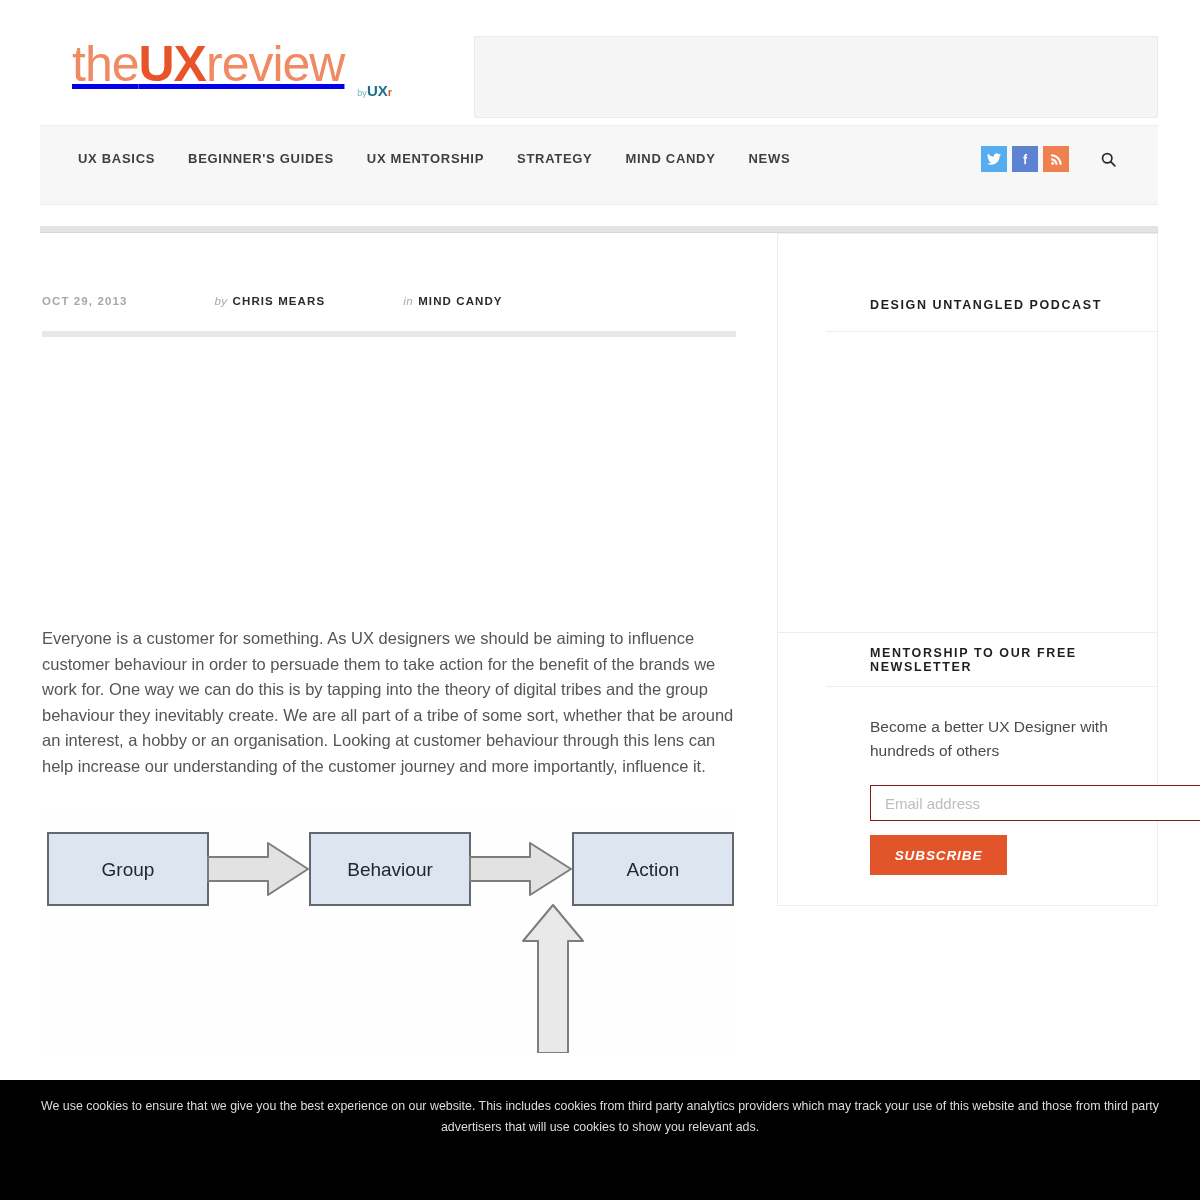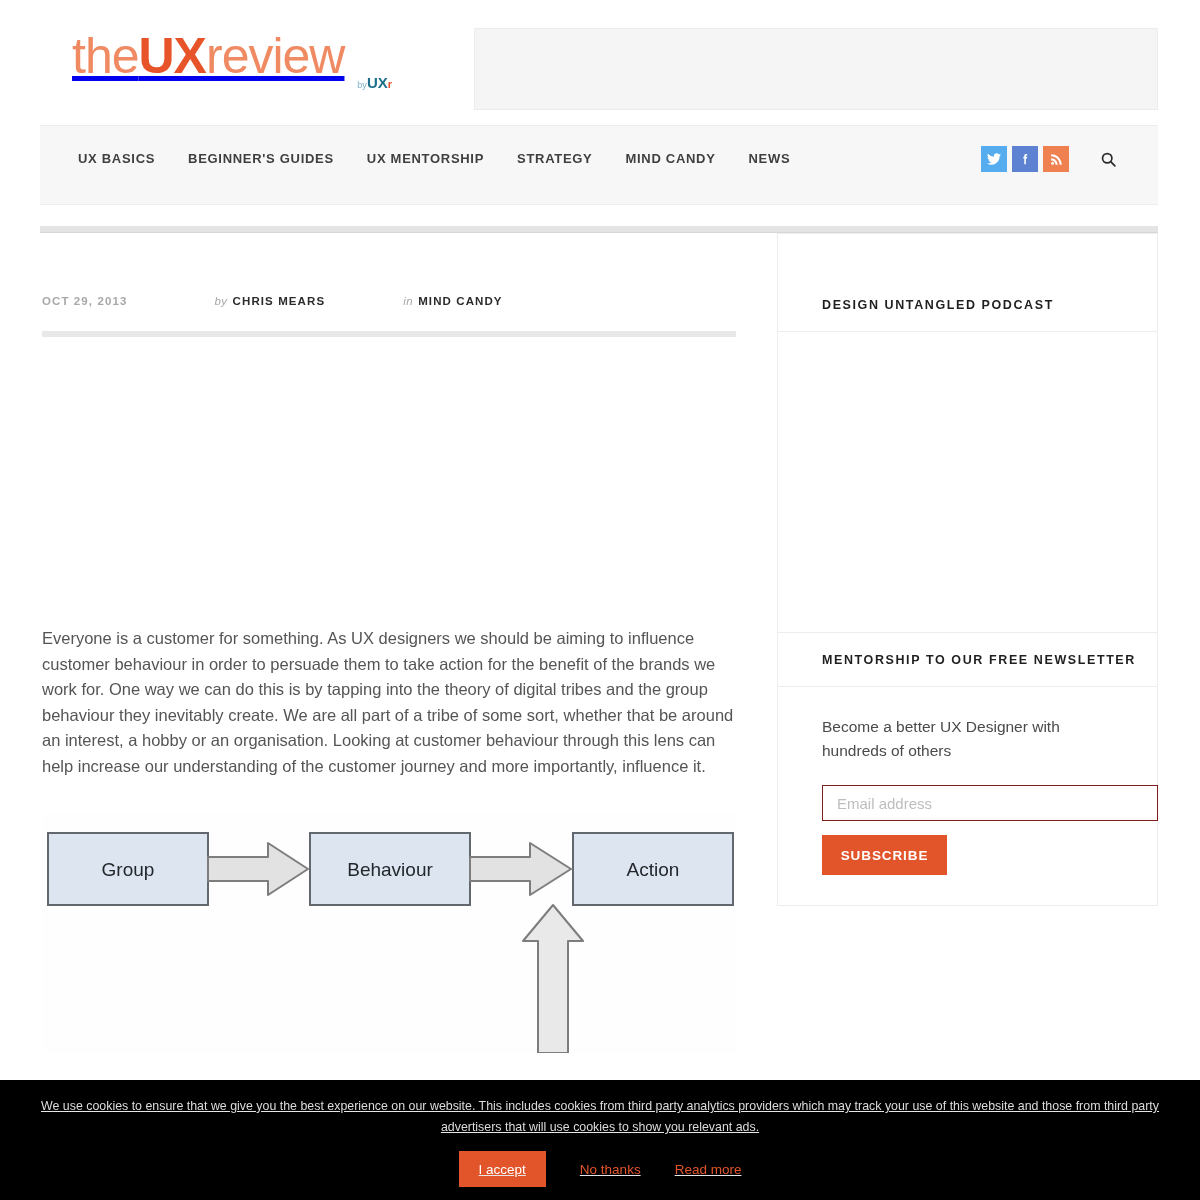--- a/index.html
+++ b/index.html
@@ -7,21 +7,21 @@
   html, body {
     width: 1200px; height: 1200px;
     background: #ffffff;
     font-family: "Liberation Sans", sans-serif;
     overflow: hidden;
   }
   .page { position: relative; width: 1200px; height: 1200px; background:#fff; }
 
   
   .header-bar {
-    position:absolute; left:0; top:0; width:1048px; height:119px;
+    position:absolute; left:0; top:8px; width:1048px; height:119px;
     background:#ffffff;
   }
   .logo-wrap {
     position:absolute; left:72px; top:28px; width:320px; height:70px;
   }
   .logo-text {
     font-family:"Liberation Sans", sans-serif;
     font-size:50px; line-height:56px; letter-spacing:-1px;
     white-space:nowrap; color:#e8704a;
   }
@@ -96,21 +96,21 @@
 
   
   .diagram {
     margin-top:34px; width:694px; height:240px; position:relative;
     background:#fefefe; overflow:hidden;
   }
   .diagram svg { display:block; }
 
   
   .sidebar { position:absolute; left:777px; top:233px; width:381px; }
-  .widget { border:1px solid #ededed; border-top:none; background:#fff; }
+  .widget { border:1px solid #ededed; border-top:none; background:#fff;padding-left:48px; }
   .widget:first-child { border-top:1px solid #ededed; }
   .widget-head {
     height:54px; display:flex; align-items:center; padding-left:44px;
     border-bottom:1px solid #ededed;
     font-size:12.5px; font-weight:700; letter-spacing:1.6px; color:#1f1f1f;
   }
   .spacer-widget { height:45px; border:1px solid #ededed; border-bottom:none; background:#fff; }
   .widget-body { padding:28px 44px 30px 44px; }
   .podcast-media { height:300px; background:#fff; }
   .podcast-text { font-size:15.5px; line-height:24px; color:#555; }
@@ -119,31 +119,30 @@
     color:#e8542a; text-decoration:none;
   }
   .news-text { font-size:15.5px; line-height:24px; color:#4a4a4a; }
   .email-input {
     margin-top:22px; width:336px; height:36px; border:1px solid #7f1d1d;
     padding:0 14px; font-size:15px; color:#555; background:#fff;
     font-family:"Liberation Sans", sans-serif;
   }
   .email-input::placeholder { color:#bdbdbd; }
   .subscribe-btn {
-    margin-top:14px; width:125px; height:40px; background:#e2552b; border:none;
+    margin-top:14px; width:137px; height:40px; background:#e2552b; border:none;
     color:#fff; font-size:13.5px; font-weight:700; letter-spacing:0.9px;
-    cursor:pointer; font-family:"Liberation Sans", sans-serif;
+    cursor:pointer; font-family:"Liberation Sans", sans-serif;font-style:italic;
   }
 
   
   .cookie-banner {
     position:absolute; left:0; bottom:0; width:1200px; height:120px;
     background:#000000; color:#e6e6e6; text-align:center;
     padding-top:16px;
-    text-decoration:underline;
   }
   .cookie-text {
     font-size:12.4px; line-height:21px; color:#dcdcdc;
     max-width:1180px; margin:0 auto;
   }
   .cookie-actions {
     margin-top:13px; display:flex; align-items:center; justify-content:center;
   }
   .cookie-accept {
     background:#e2552b; color:#ffffff; border:none;
@@ -256,20 +255,15 @@
         <div class="news-text">Become a better UX Designer with hundreds of others</div>
         <input class="email-input" type="text" placeholder="Email address" style="">
         <br>
         <button class="subscribe-btn">SUBSCRIBE</button>
       </div>
     </div>
   </div>
 
   <div class="cookie-banner">
     <div class="cookie-text">We use cookies to ensure that we give you the best experience on our website. This includes cookies from third party analytics providers which may track your use of this website and those from third party advertisers that will use cookies to show you relevant ads.</div>
-    <div class="cookie-actions">
-      <button class="cookie-accept">I accept</button>
-      <a class="cookie-link" href="#">No thanks</a>
-      <a class="cookie-link" href="#">Read more</a>
-    </div>
   </div>
 
 </div>
 
 </body></html>

